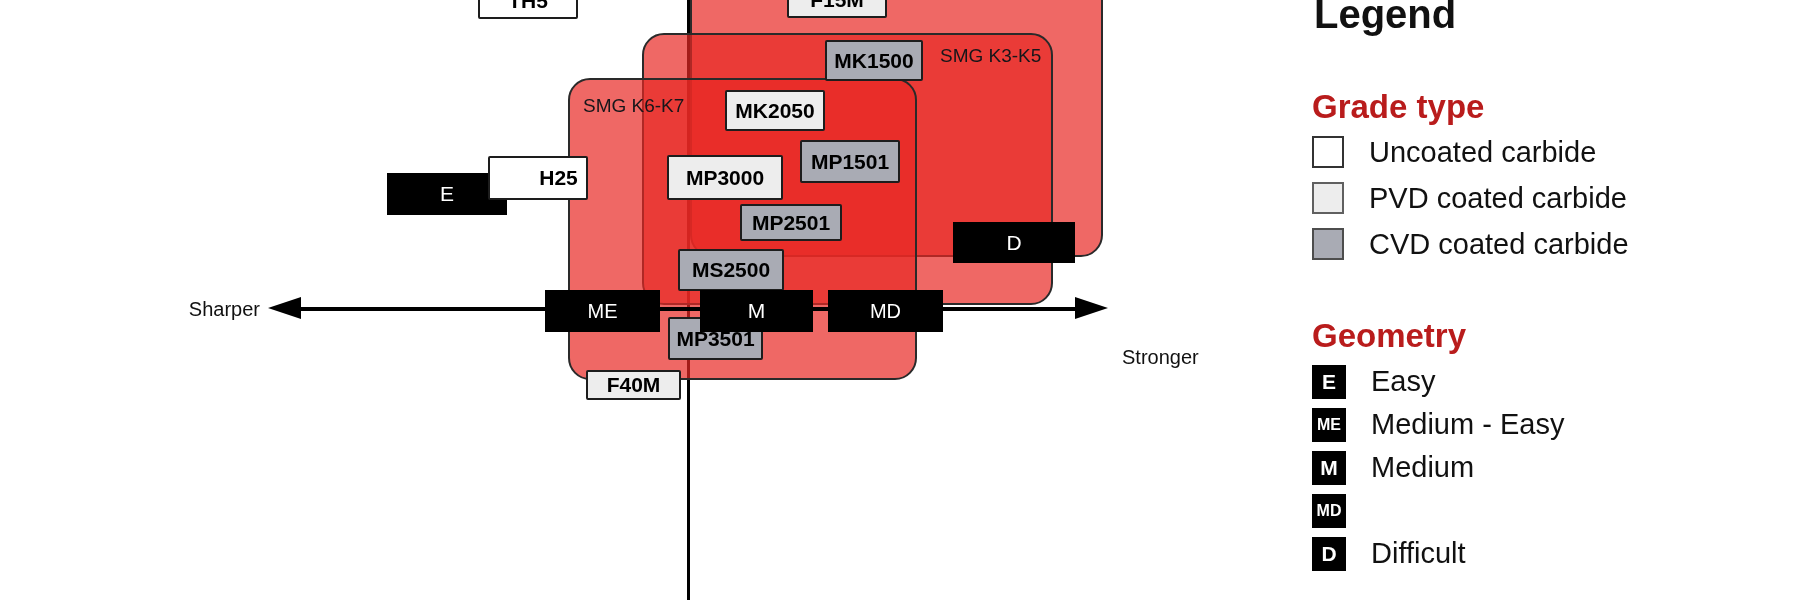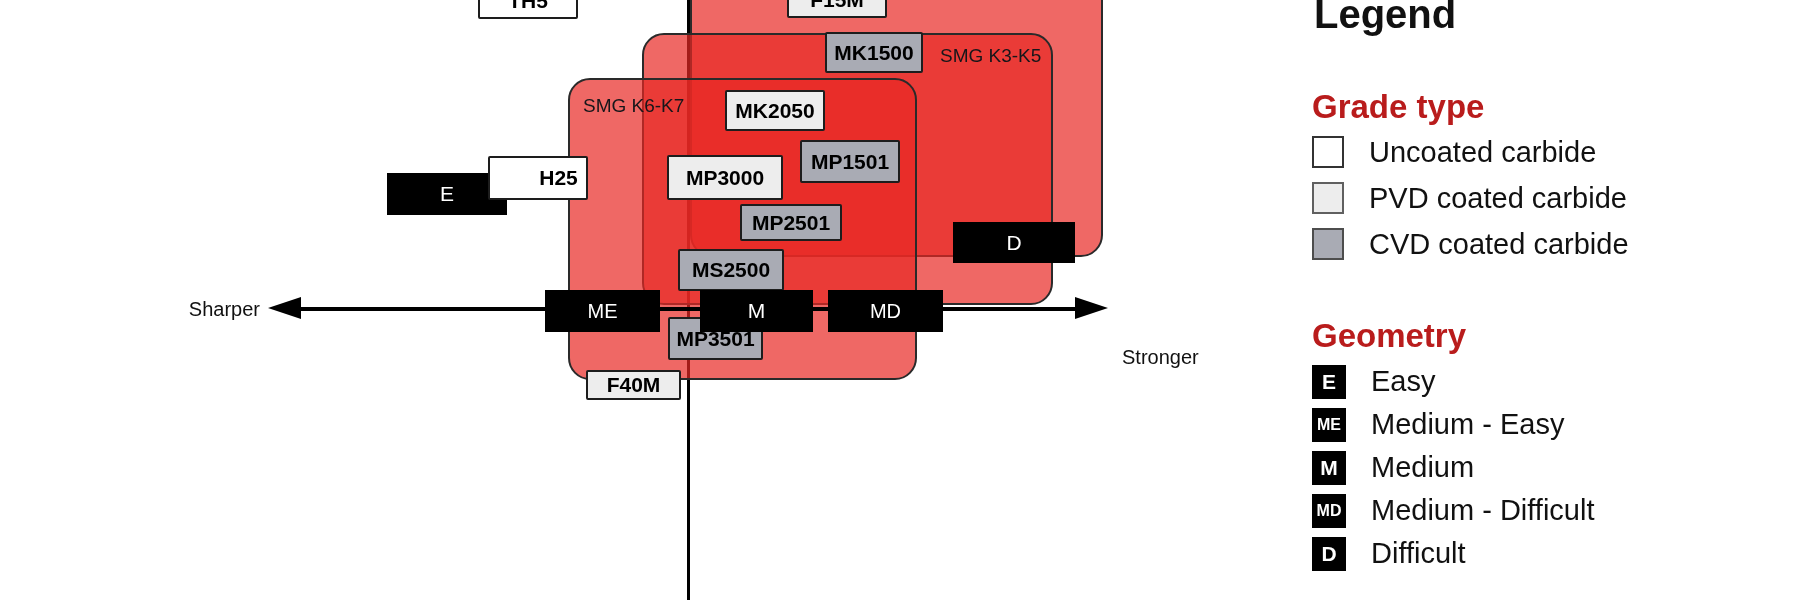--- a/index.html
+++ b/index.html
@@ -63,21 +63,21 @@
       <span class="region-label" style="left: 583px; top: 95px;">SMG K6-K7</span>
     </div>
   <div class="haxis"></div>
   <div class="arrow arrow-left"></div>
   <div class="arrow arrow-right"></div>
   <div class="axis-label sharper">Sharper</div>
   <div class="axis-label stronger">Stronger</div>
   <div id="grades">
       <div class="grade uncoated" style="left: 478px; top: -18px; width: 100px; height: 37px;">TH5</div>
       <div class="grade pvd" style="left: 787px; top: -18px; width: 100px; height: 36px;">F15M</div>
-      <div class="grade cvd" style="left: 825px; top: 32px; width: 98px; height: 41px;">MK1500</div>
+      <div class="grade cvd" style="left: 825px; top: 40px; width: 98px; height: 41px;">MK1500</div>
       <div class="grade pvd" style="left: 725px; top: 90px; width: 100px; height: 41px;">MK2050</div>
       <div class="grade cvd" style="left: 800px; top: 140px; width: 100px; height: 43px;">MP1501</div>
       <div class="grade pvd" style="left: 667px; top: 155px; width: 116px; height: 45px;">MP3000</div>
       <div class="grade uncoated" style="left: 488px; top: 156px; width: 100px; height: 44px; padding-left: 41px;">H25</div>
       <div class="grade cvd" style="left: 740px; top: 204px; width: 102px; height: 37px;">MP2501</div>
       <div class="grade cvd" style="left: 678px; top: 249px; width: 106px; height: 42px;">MS2500</div>
       <div class="grade cvd" style="left: 668px; top: 317px; width: 95px; height: 43px;">MP3501</div>
       <div class="grade pvd" style="left: 586px; top: 370px; width: 95px; height: 30px;">F40M</div>
     </div>
   <div id="geos">
@@ -122,21 +122,20 @@
         <div class="lrow grow">
           <span class="geo-sw">
             <span style="font-size: 21px;">M</span>
           </span>
           <span class="lbl">Medium</span>
         </div>
         <div class="lrow grow">
           <span class="geo-sw">
             <span style="font-size: 16px;">MD</span>
           </span>
-          <span class="lbl">Medium - Difficult</span>
         </div>
         <div class="lrow grow">
           <span class="geo-sw">
             <span style="font-size: 21px;">D</span>
           </span>
           <span class="lbl">Difficult</span>
         </div>
       </div>
   </aside>
 </div>

